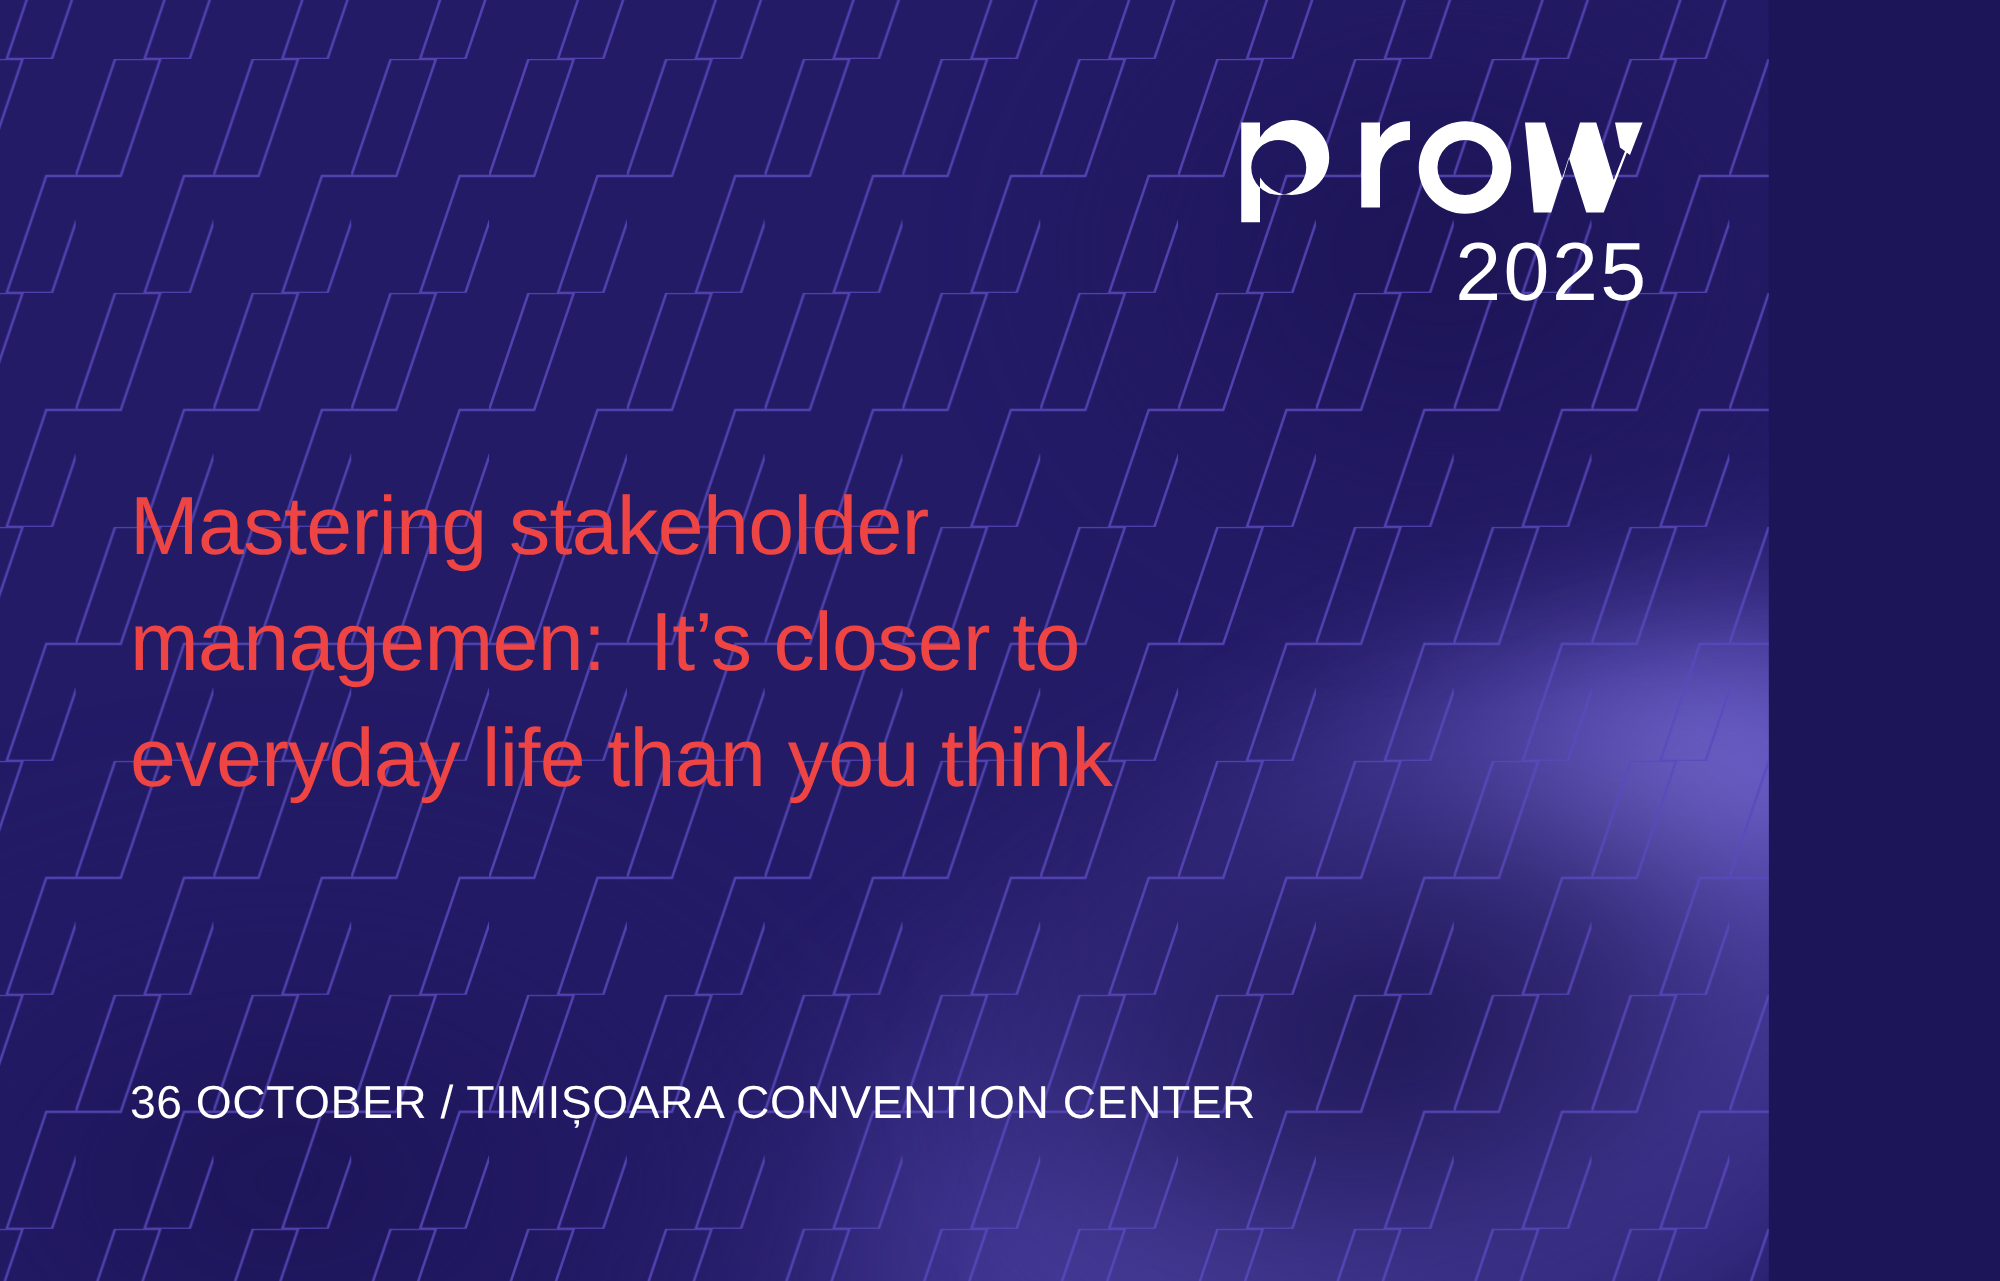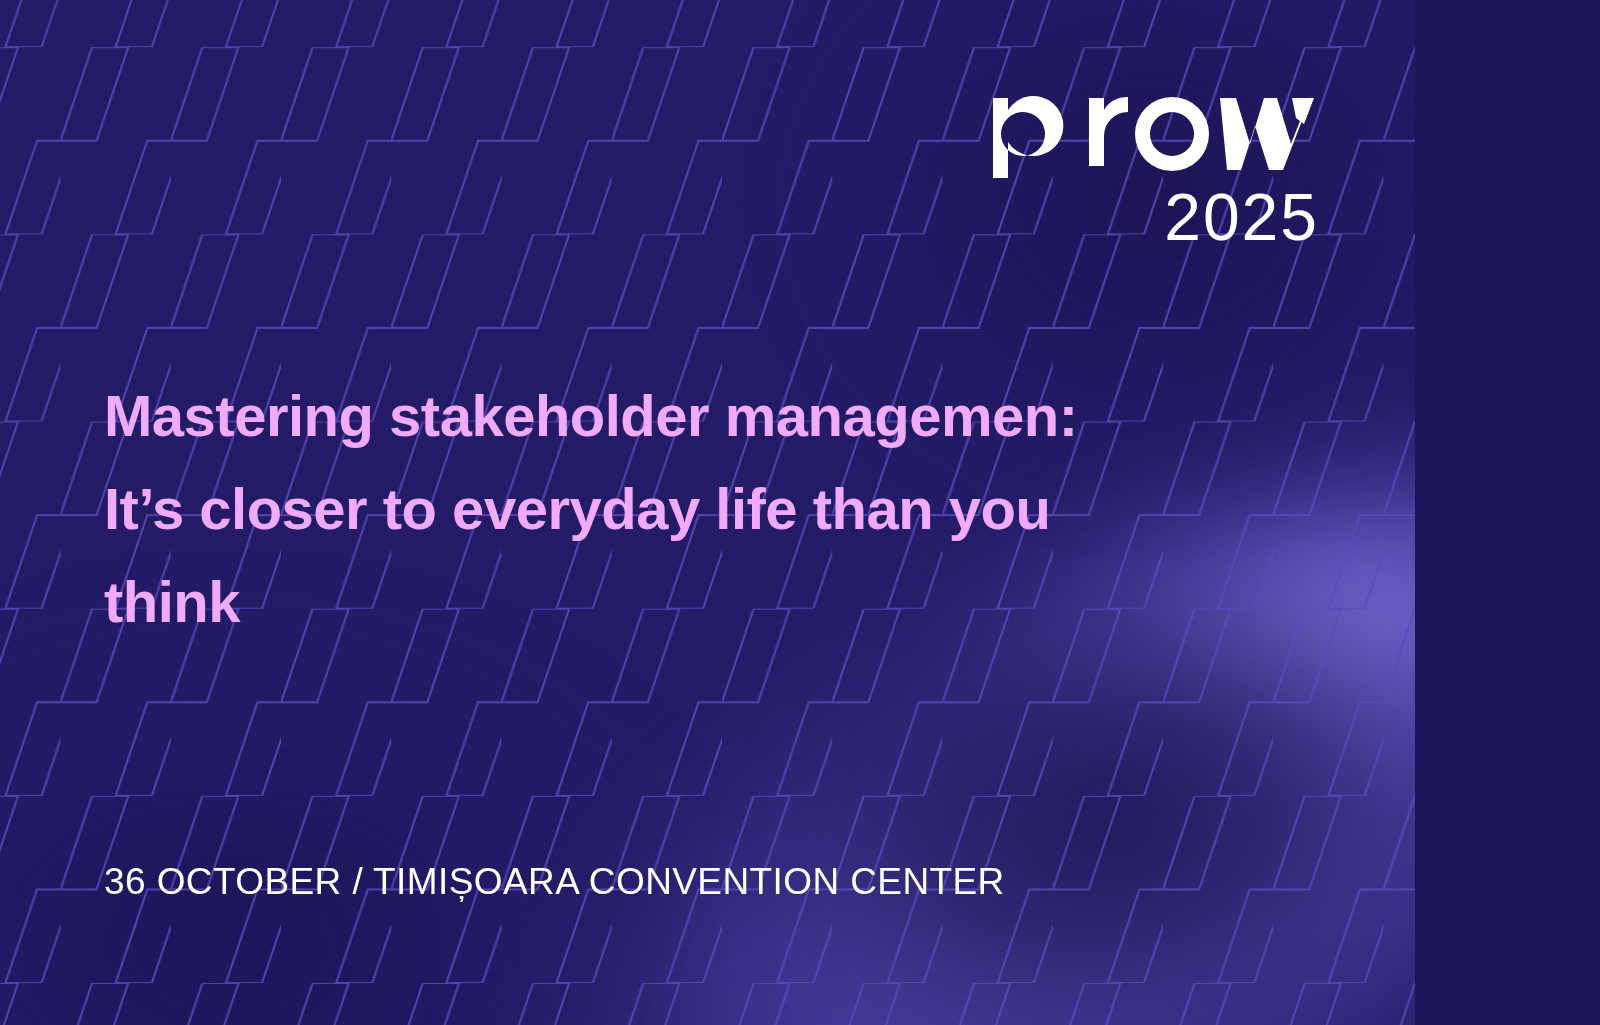--- a/index.html
+++ b/index.html
@@ -143,23 +143,23 @@
     line-height: 1;
     font-family: "Liberation Sans", sans-serif;
   }
 
   
   .headline {
     position: absolute;
     left: 104px;
     top: 330px;
     width: 1020px;
-    color: #f0abfc;
-    font-size: 58px;
-    font-weight: bold;
+    color: #ef4444;
+    font-size: 66px;
+    font-weight: normal;
     line-height: 93px;
     letter-spacing: -0.5px;
     white-space: pre-wrap;
   }
 
   
   .footer-meta {
     position: absolute;
     left: 104px;
     top: 862px;

